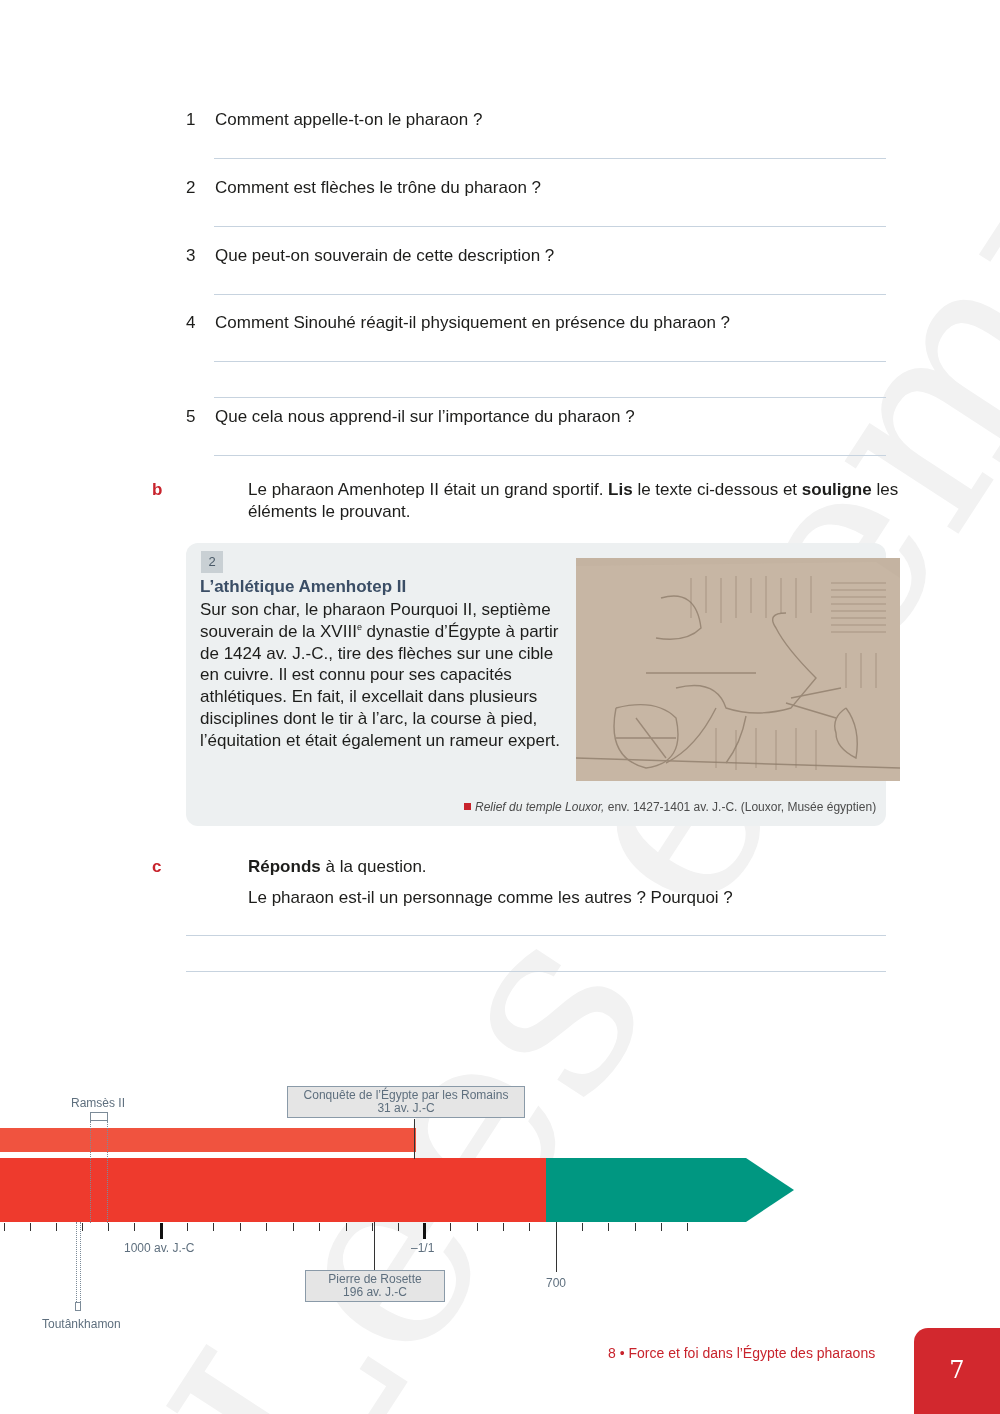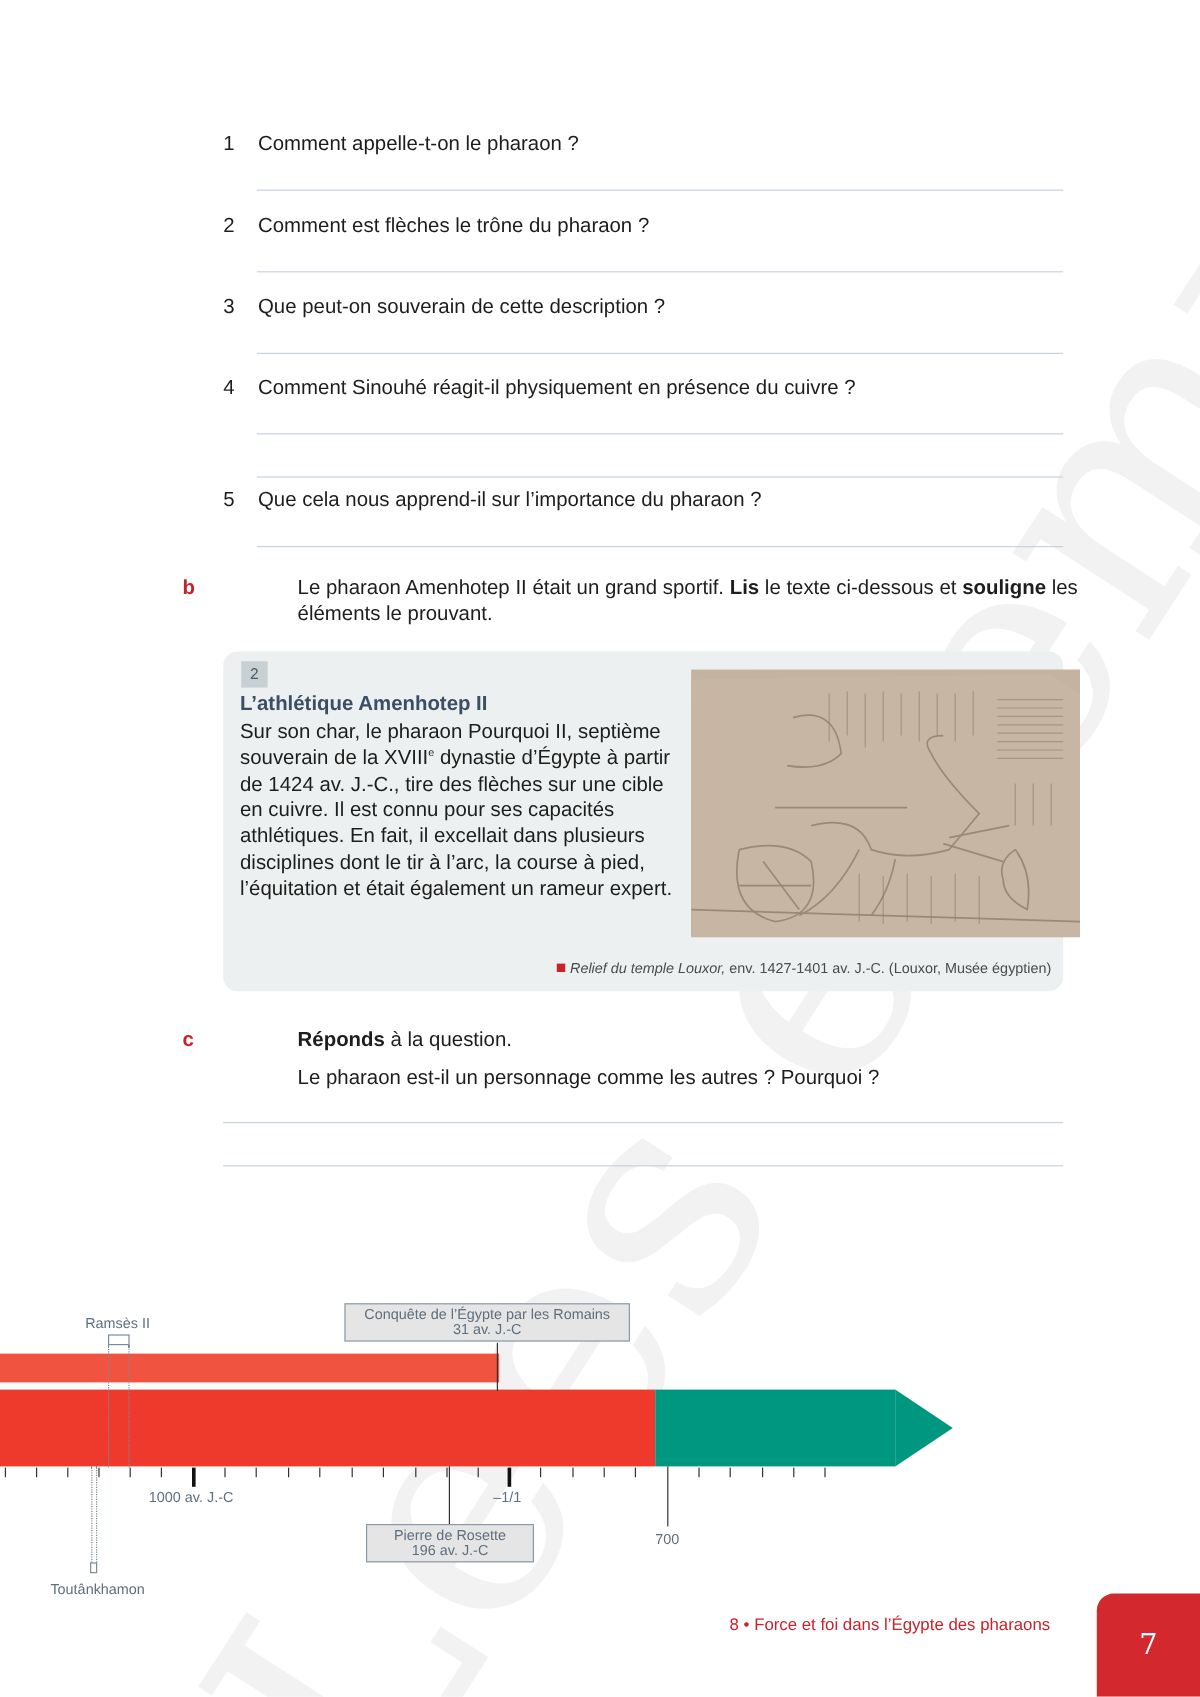--- a/index.html
+++ b/index.html
@@ -80,21 +80,21 @@
   <span class="num">2</span><span>Comment est flèches le trône du pharaon ?</span>
 </div>
 <div class="line" style="top:226px"></div>
 
 <div class="q" style="top:246px">
   <span class="num">3</span><span>Que peut-on souverain de cette description ?</span>
 </div>
 <div class="line" style="top:294px"></div>
 
 <div class="q" style="top:313px">
-  <span class="num">4</span><span>Comment Sinouhé réagit-il physiquement en présence du cuivre ?</span>
+  <span class="num">4</span><span>Comment Sinouhé réagit-il physiquement en présence du pharaon ?</span>
 </div>
 <div class="line" style="top:361px"></div>
 <div class="line" style="top:397px"></div>
 
 <div class="q" style="top:407px">
   <span class="num">5</span><span>Que cela nous apprend-il sur l’importance du pharaon ?</span>
 </div>
 <div class="line" style="top:455px"></div>
 
 <div class="letter" style="top:480px">b</div>

